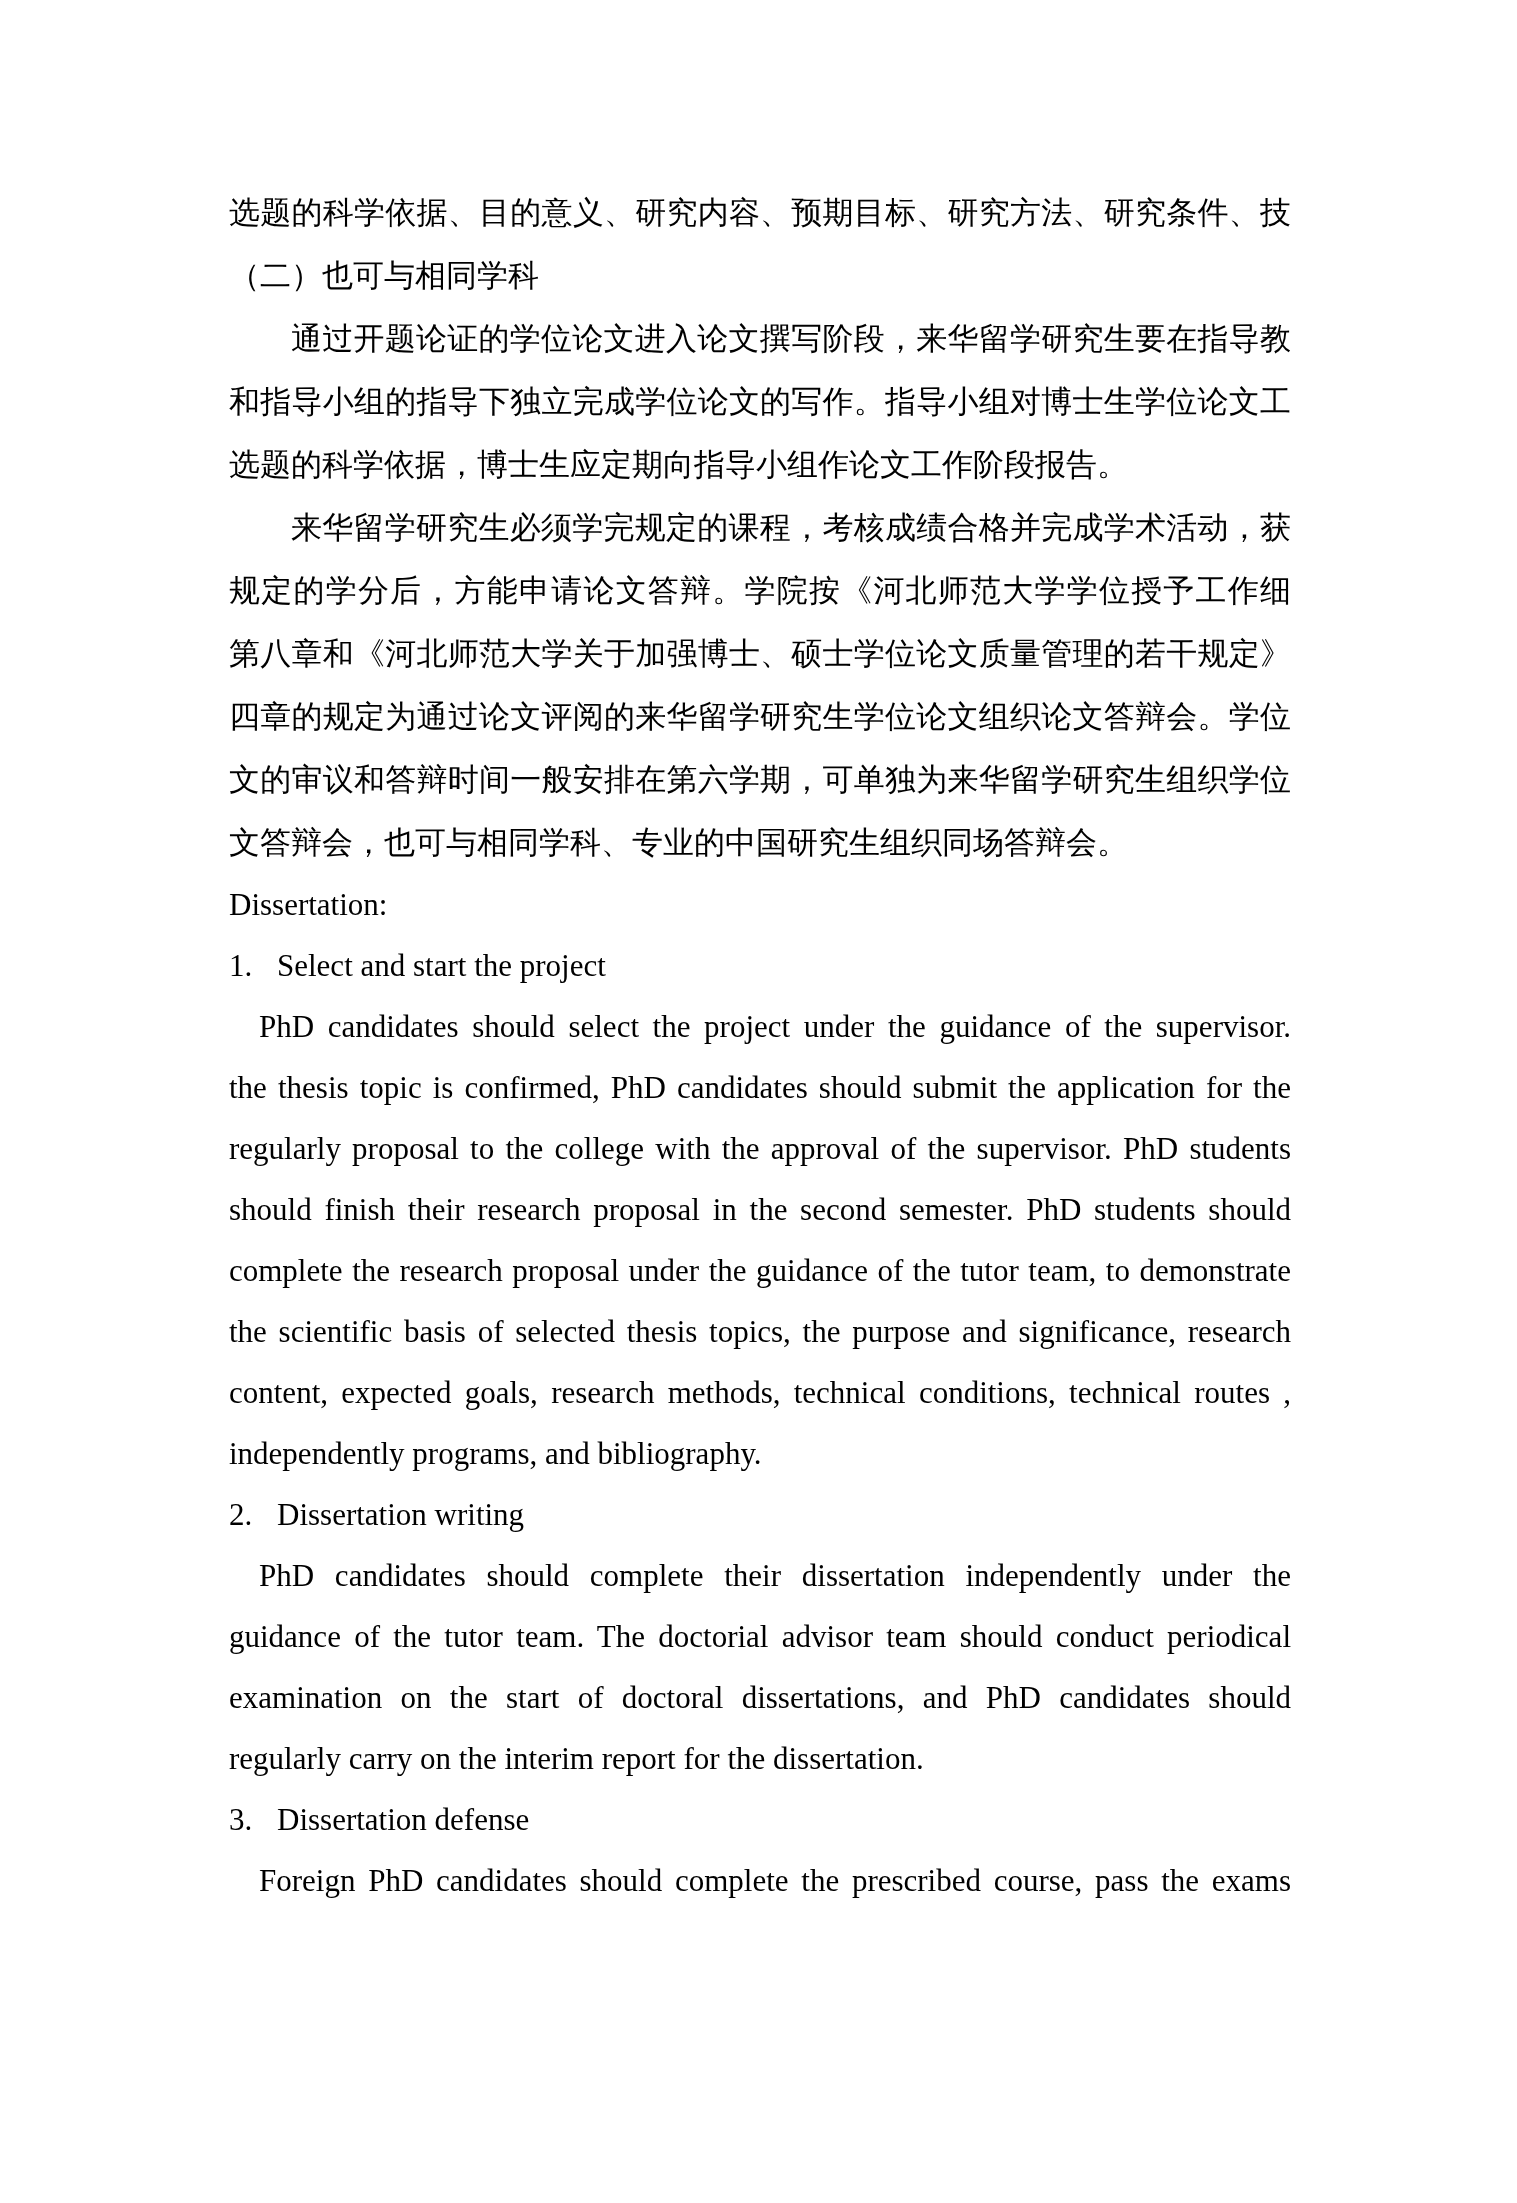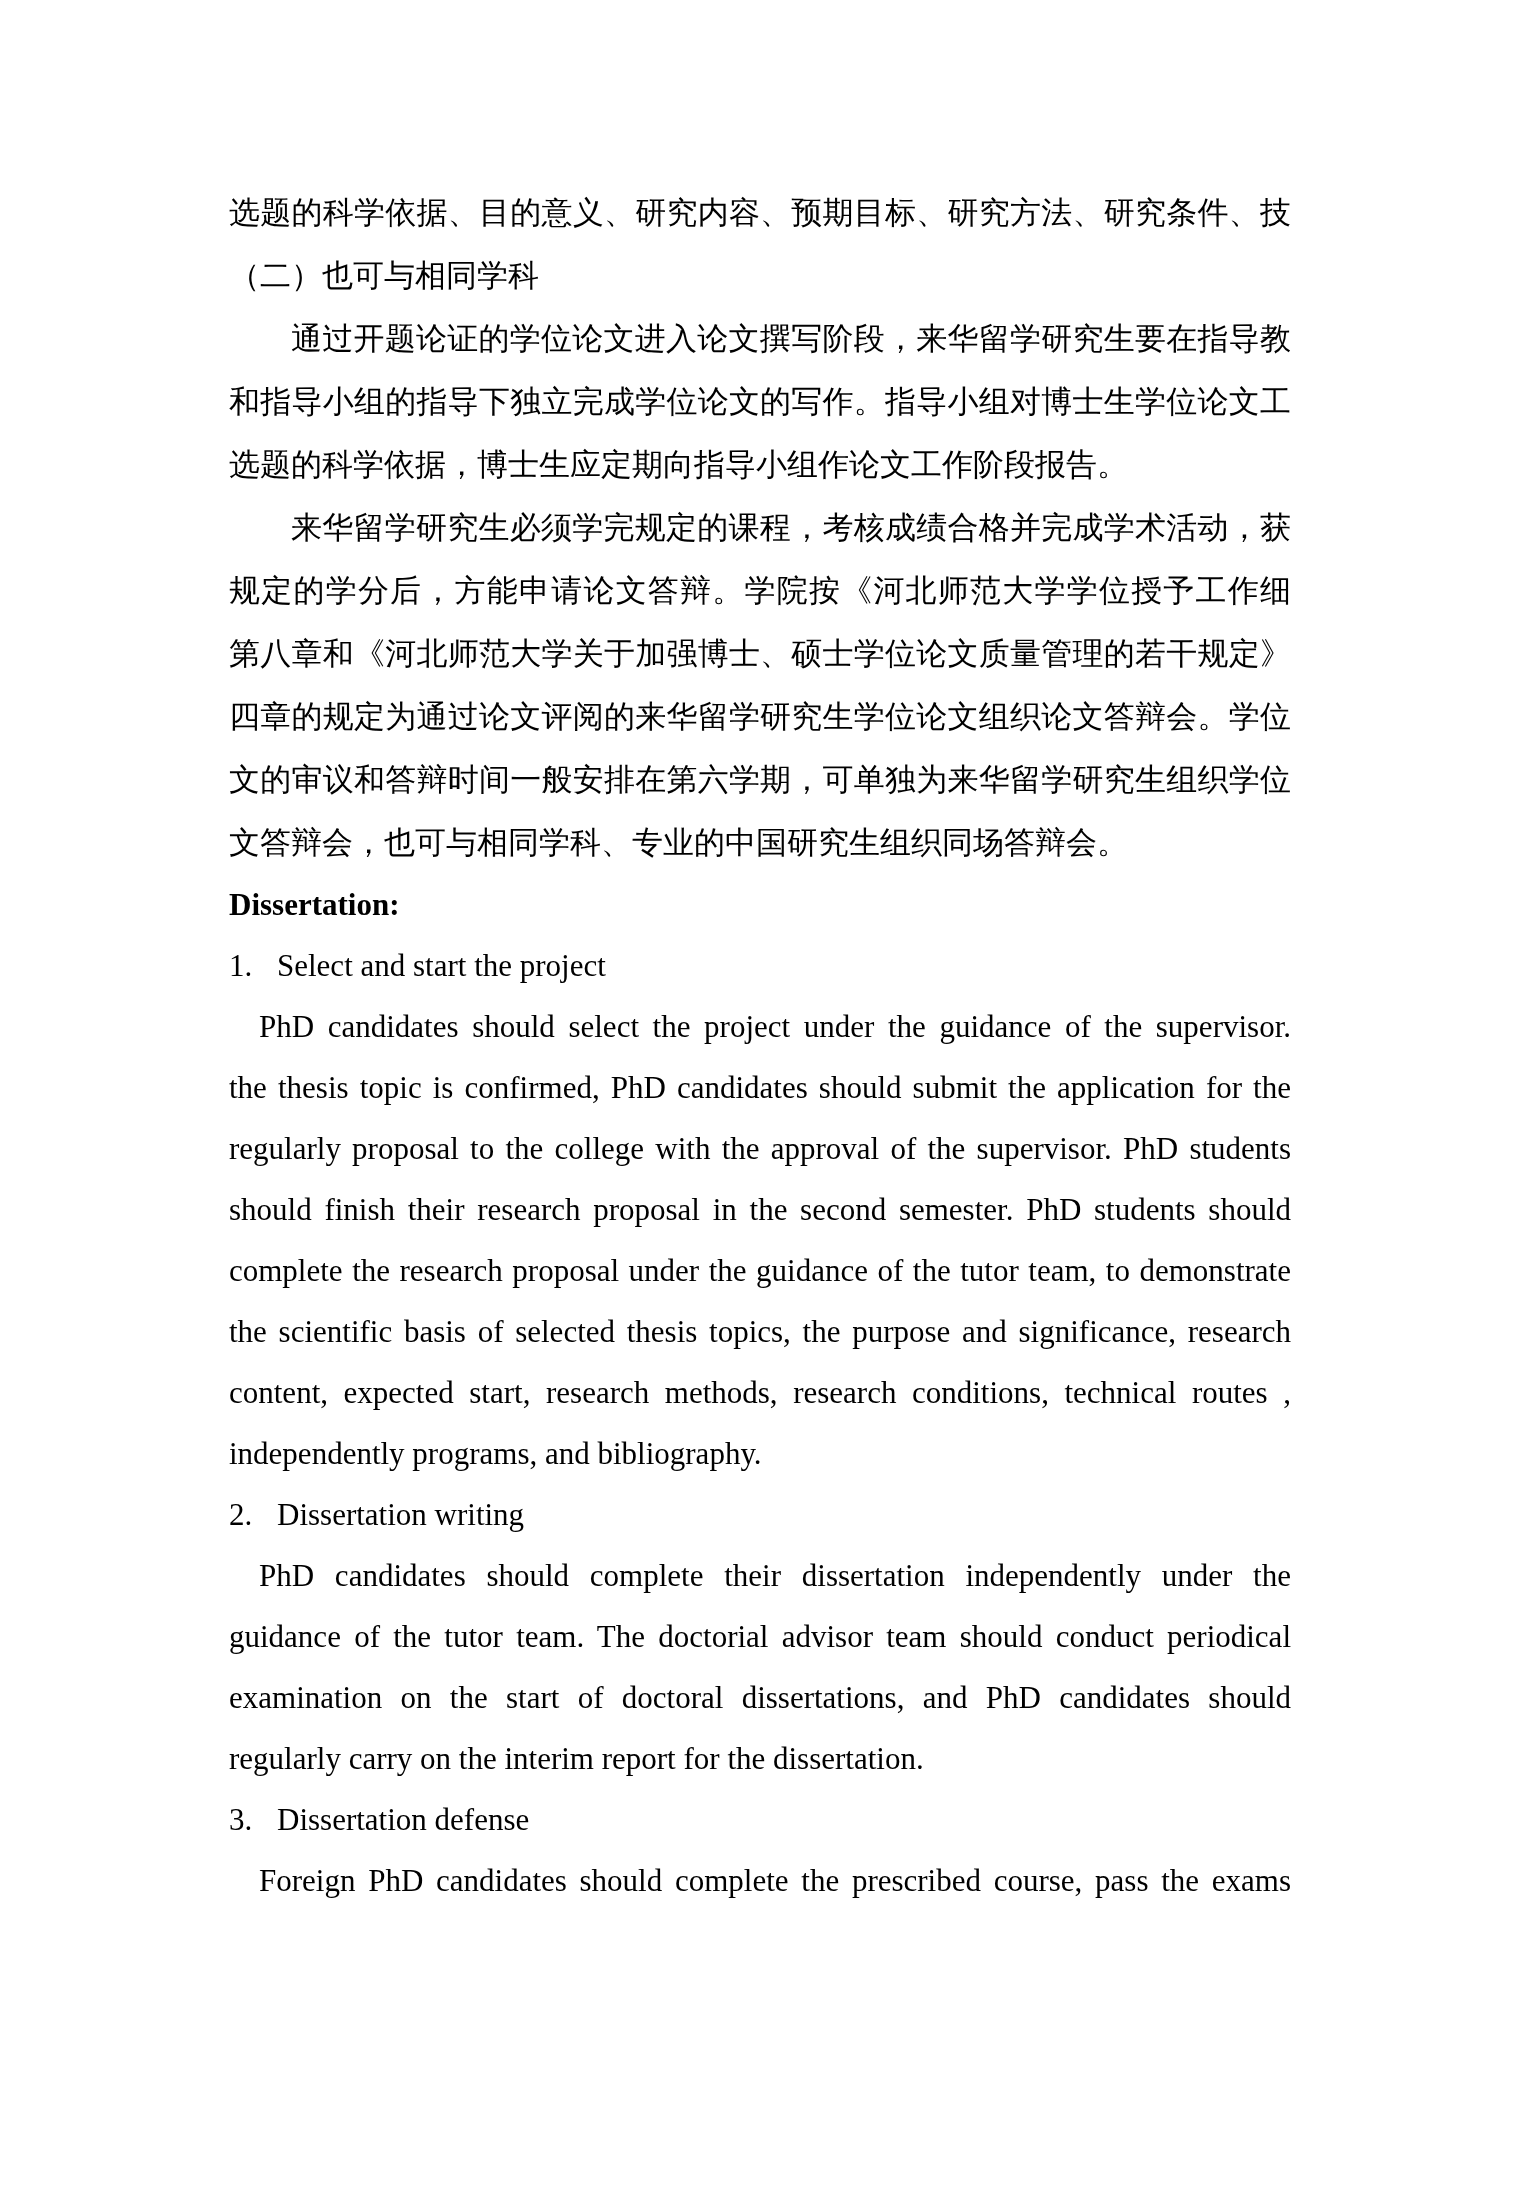--- a/index.html
+++ b/index.html
@@ -36,21 +36,21 @@
   .en-line {
     font-size: 31px;
     line-height: 61px;
     height: 61px;
     text-align: justify;
     overflow: hidden;
   }
   .stretch { text-align-last: justify; }
   .zh-indent { text-indent: 62px; }
   .en-indent { text-indent: 30px; }
-  .en-heading { font-weight: bold; }
+  .en-heading { font-weight: normal; }
   .list-num { display: inline-block; width: 48px; }
 </style>
 </head>
 <body>
 
 <div class="page">
   <div class="content">
       <div class="zh-line stretch">选题的科学依据、目的意义、研究内容、预期目标、研究方法、研究条件、技术</div>
       <div class="zh-line">（二）也可与相同学科</div>
       <div class="zh-line stretch zh-indent">通过开题论证的学位论文进入论文撰写阶段，来华留学研究生要在指导教师</div>
@@ -63,21 +63,21 @@
       <div class="zh-line stretch">文的审议和答辩时间一般安排在第六学期，可单独为来华留学研究生组织学位论</div>
       <div class="zh-line">文答辩会，也可与相同学科、专业的中国研究生组织同场答辩会。</div>
       <div class="en-line en-heading">Dissertation:</div>
       <div class="en-line"><span class="list-num">1.</span><span>Select and start the project</span></div>
       <div class="en-line stretch en-indent">PhD candidates should select the project under the guidance of the supervisor. After</div>
       <div class="en-line stretch">the thesis topic is confirmed, PhD candidates should submit the application for the</div>
       <div class="en-line stretch">regularly proposal to the college with the approval of the supervisor. PhD students</div>
       <div class="en-line stretch">should finish their research proposal in the second semester. PhD students should</div>
       <div class="en-line stretch">complete the research proposal under the guidance of the tutor team, to demonstrate</div>
       <div class="en-line stretch">the scientific basis of selected thesis topics, the purpose and significance, research</div>
-      <div class="en-line stretch">content, expected start, research methods, research conditions, technical routes ,</div>
+      <div class="en-line stretch">content, expected goals, research methods, technical conditions, technical routes ,</div>
       <div class="en-line">independently programs, and bibliography.</div>
       <div class="en-line"><span class="list-num">2.</span><span>Dissertation writing</span></div>
       <div class="en-line stretch en-indent">PhD candidates should complete their dissertation independently under the</div>
       <div class="en-line stretch">guidance of the tutor team. The doctorial advisor team should conduct periodical</div>
       <div class="en-line stretch">examination on the start of doctoral dissertations, and PhD candidates should</div>
       <div class="en-line">regularly carry on the interim report for the dissertation.</div>
       <div class="en-line"><span class="list-num">3.</span><span>Dissertation defense</span></div>
       <div class="en-line stretch en-indent">Foreign PhD candidates should complete the prescribed course, pass the exams and</div>
     </div>
 </div>

